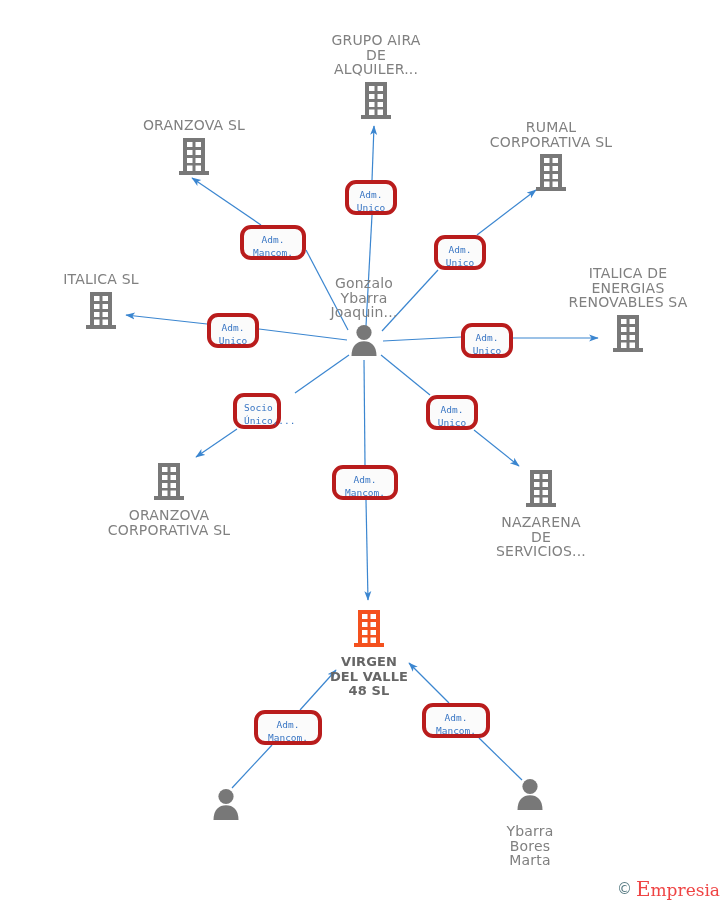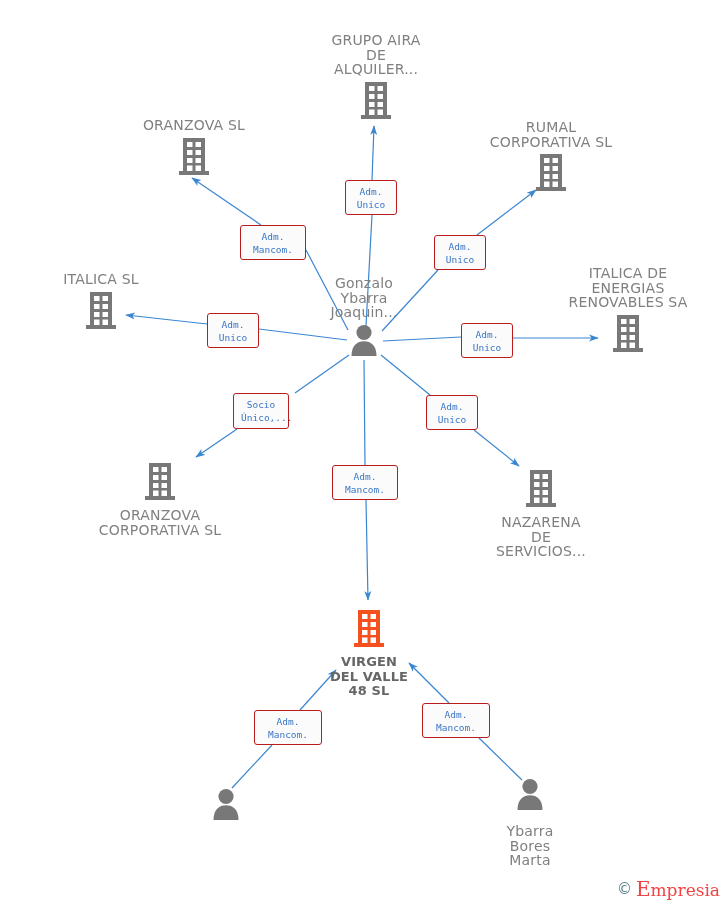--- a/index.html
+++ b/index.html
@@ -51,22 +51,22 @@
   .node .icon-wrap {
     height: 44px;
     line-height: 0;
   }
   .node.cap-top .caption { margin-bottom: 3px; }
   .node.cap-bottom .caption { margin-top: 3px; }
 
   
   .rel {
     position: absolute;
-    border: 1px solid #b91c1c;
-    border-radius: 3px;
+    border: 4px solid #b91c1c;
+    border-radius: 11px;
     background: #fbfbfb;
     color: #3b77c4;
     font-family: "DejaVu Sans Mono", monospace;
     font-size: 9.5px;
     line-height: 13px;
     text-align: center;
     padding: 4px 7px 5px 7px;
     white-space: pre-line;
     box-sizing: border-box;
   }
@@ -221,21 +221,21 @@
       </div>
       <div class="node cap-top" style="left: 364px; top: 276px;">
         <div class="caption">Gonzalo
 Ybarra
 Joaquin...</div>
         <div class="icon-wrap"><svg width="30" height="34" viewBox="0 0 30 34" xmlns="http://www.w3.org/2000/svg">
             <circle cx="15" cy="9.5" r="7.6" fill="#787878"></circle>
             <path d="M2.5 33 C2.5 22.5 8 18.2 15 18.2 C22 18.2 27.5 22.5 27.5 33 Z" fill="#787878"></path>
           </svg></div>
       </div>
-      <div class="node cap-bottom" style="left: 160px; top: 461px;">
+      <div class="node cap-bottom" style="left: 169px; top: 461px;">
         <div class="icon-wrap"><svg width="30" height="40" viewBox="0 0 30 40" xmlns="http://www.w3.org/2000/svg">
             <rect x="4" y="2" width="22" height="33" fill="#787878"></rect>
             <rect x="0" y="35" width="30" height="4" fill="#787878"></rect>
             <rect x="8" y="6" width="5.5" height="5" fill="#ffffff"></rect>
             <rect x="16.5" y="6" width="5.5" height="5" fill="#ffffff"></rect>
             <rect x="8" y="14" width="5.5" height="5" fill="#ffffff"></rect>
             <rect x="16.5" y="14" width="5.5" height="5" fill="#ffffff"></rect>
             <rect x="8" y="22" width="5.5" height="5" fill="#ffffff"></rect>
             <rect x="16.5" y="22" width="5.5" height="5" fill="#ffffff"></rect>
             <rect x="8" y="29.5" width="5.5" height="5.5" fill="#ffffff"></rect>
@@ -299,21 +299,21 @@
       <div class="rel" style="left: 345px; top: 180px; width: 52px; height: 35px;">Adm.
 Unico</div>
       <div class="rel" style="left: 240px; top: 225px; width: 66px; height: 35px;">Adm.
 Mancom.</div>
       <div class="rel" style="left: 434px; top: 235px; width: 52px; height: 35px;">Adm.
 Unico</div>
       <div class="rel" style="left: 207px; top: 313px; width: 52px; height: 35px;">Adm.
 Unico</div>
       <div class="rel" style="left: 461px; top: 323px; width: 52px; height: 35px;">Adm.
 Unico</div>
-      <div class="rel" style="left: 233px; top: 393px; width: 56px; height: 36px;">Socio
+      <div class="rel" style="left: 233px; top: 393px; width: 48px; height: 36px;">Socio
 Único,...</div>
       <div class="rel" style="left: 426px; top: 395px; width: 52px; height: 35px;">Adm.
 Unico</div>
       <div class="rel" style="left: 332px; top: 465px; width: 66px; height: 35px;">Adm.
 Mancom.</div>
       <div class="rel" style="left: 254px; top: 710px; width: 68px; height: 35px;">Adm.
 Mancom.</div>
       <div class="rel" style="left: 422px; top: 703px; width: 68px; height: 35px;">Adm.
 Mancom.</div>
     </div>

